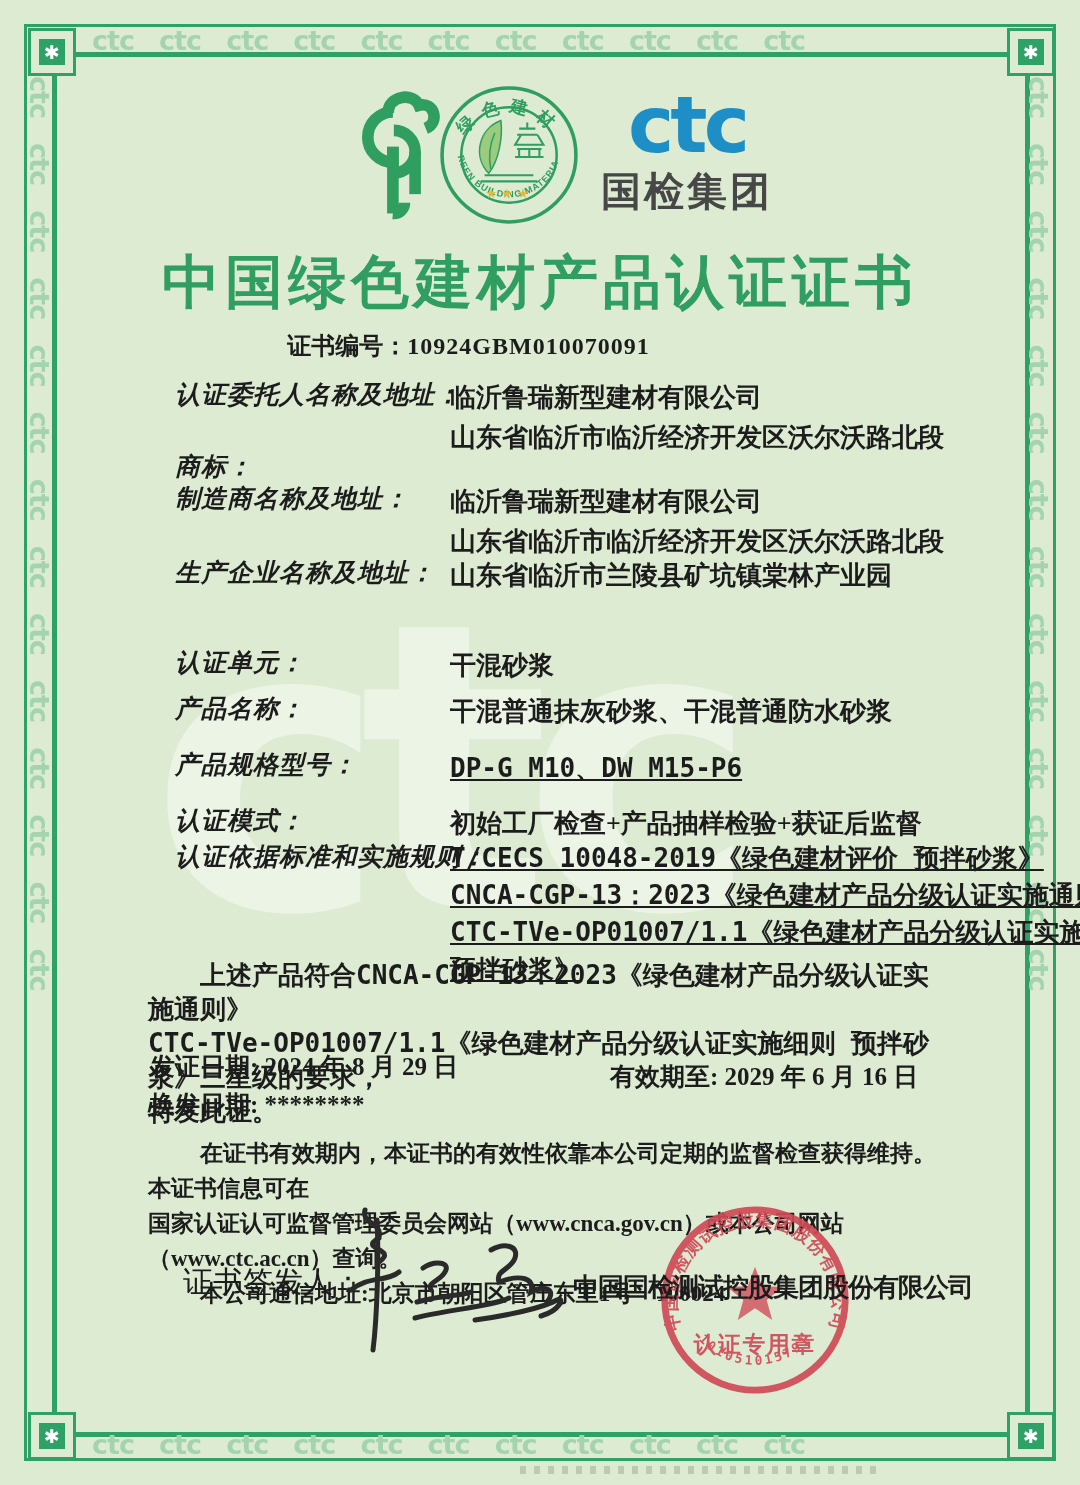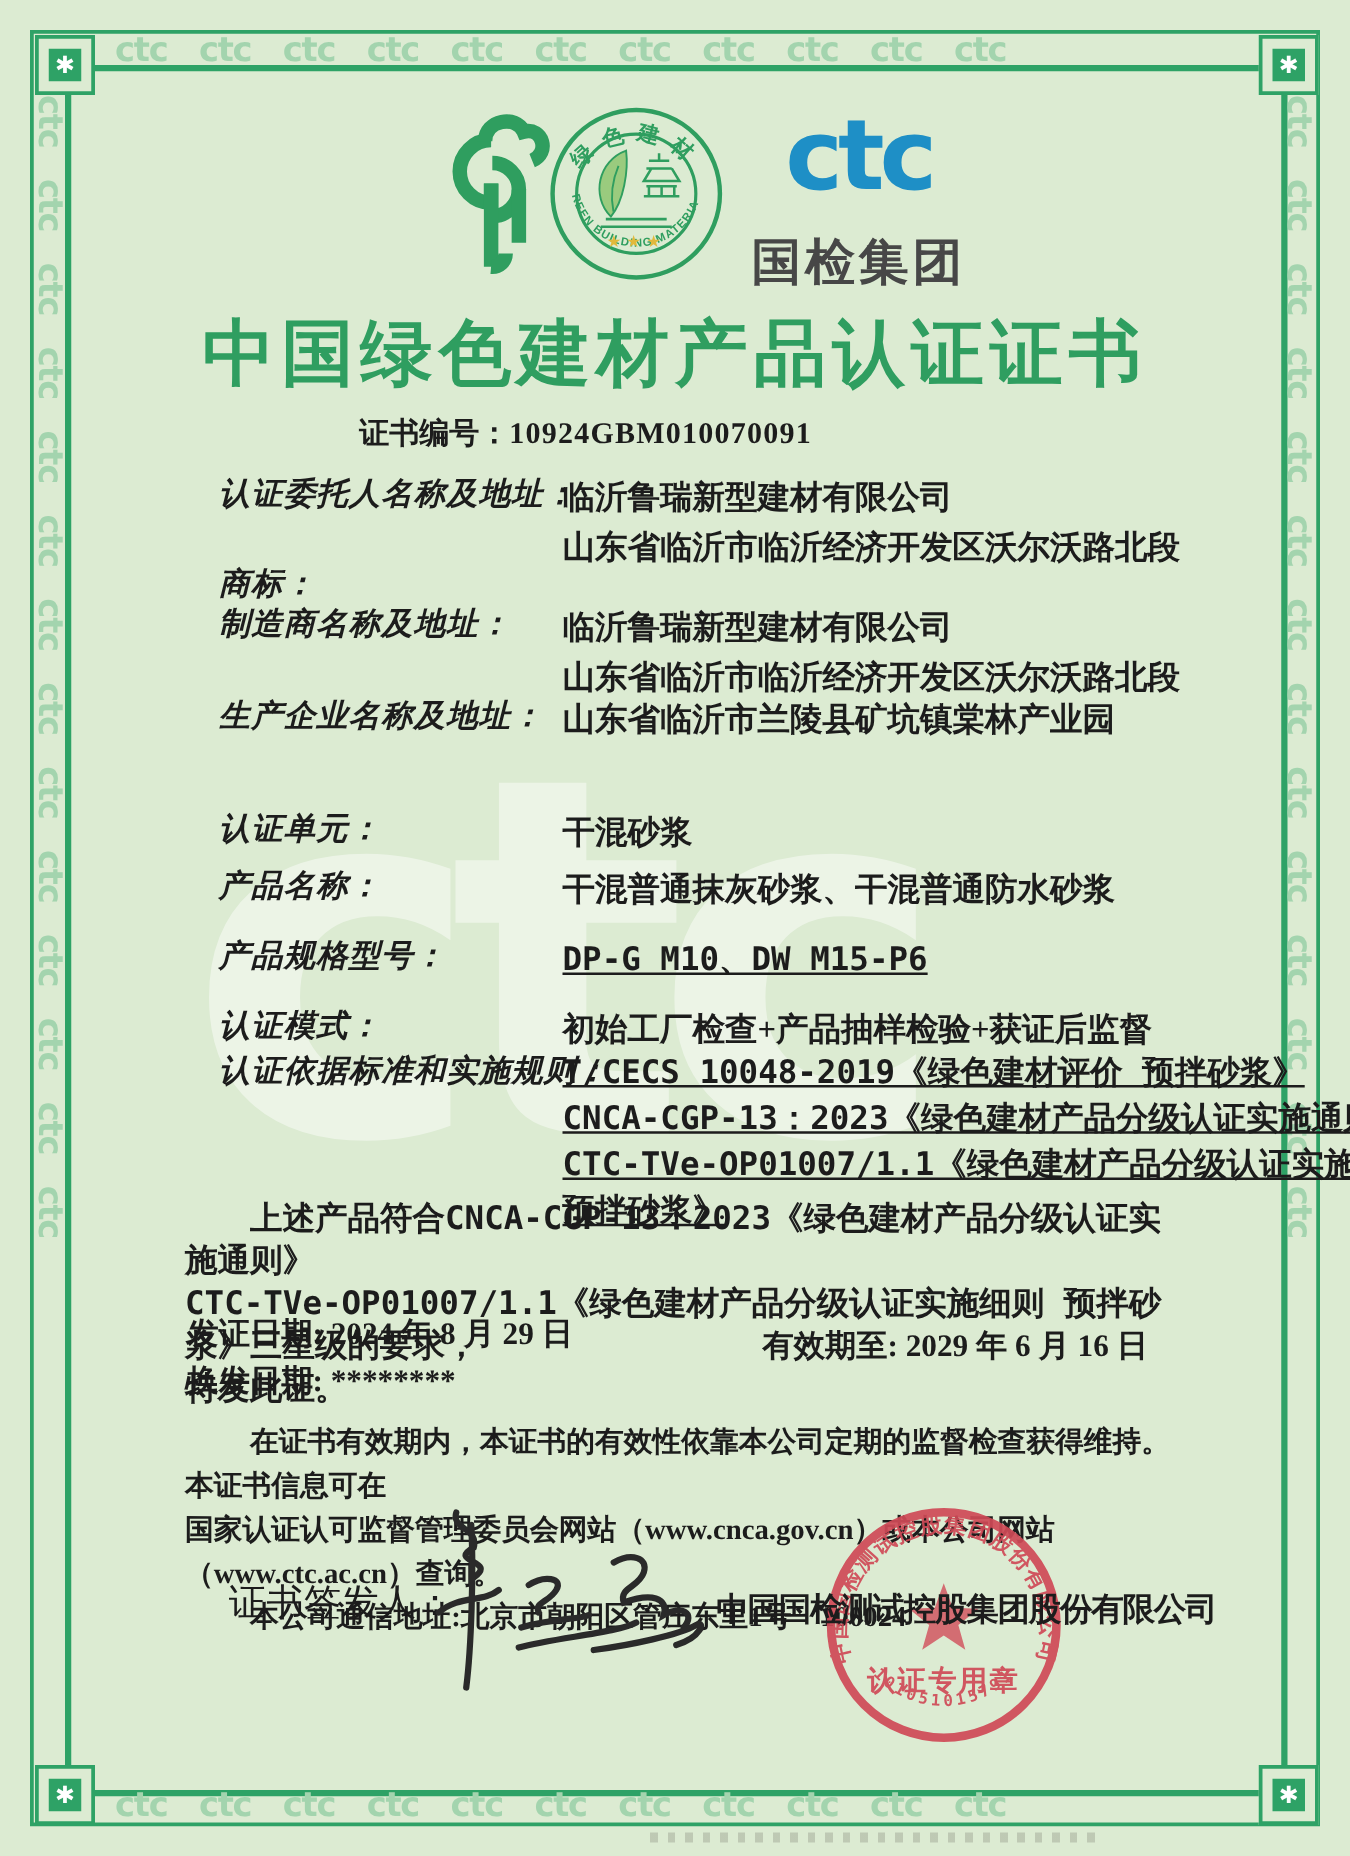--- a/index.html
+++ b/index.html
@@ -33,21 +33,21 @@
   .watermark{position:absolute;left:150px;top:570px;z-index:0;
     font-family:"DejaVu Sans",sans-serif;font-weight:900;font-size:400px;line-height:1;
     letter-spacing:-28px;color:rgba(255,255,255,0.45);user-select:none;}
   
   .gp-logo{position:absolute;left:330px;top:86px;z-index:2;}
   .badge{position:absolute;left:438px;top:84px;z-index:2;}
   .ctc-block{position:absolute;left:592px;top:88px;z-index:2;width:190px;text-align:center;}
   .ctc-word{font-family:"DejaVu Sans",sans-serif;font-weight:900;font-size:78px;
     line-height:0.95;color:#1e8fc6;letter-spacing:-4px;}
   .ctc-cap{font-family:"Liberation Sans","DejaVu Sans",sans-serif;font-weight:900;
-    font-size:40px;color:#474747;letter-spacing:3px;margin-top:20px;}
+    font-size:40px;color:#474747;letter-spacing:3px;margin-top:2px;}
   
   .doc-title{position:absolute;left:0;top:244px;width:1080px;text-align:center;z-index:2;
     color:#2f9e60;font-size:58px;font-weight:900;letter-spacing:5px;}
   .cert-line{position:absolute;left:0;top:330px;width:937px;text-align:center;z-index:2;
     font-size:24px;font-weight:700;}
   .cert-line .num{font-family:"Liberation Serif","DejaVu Serif",serif;letter-spacing:1px;}
   
   .row{position:absolute;z-index:2;font-weight:700;font-size:25px;}
   .row .lbl{position:absolute;left:175px;top:0;white-space:nowrap;letter-spacing:1px;font-style:italic;}
   .row .val{position:absolute;left:450px;top:0;white-space:nowrap;font-size:26px;}

